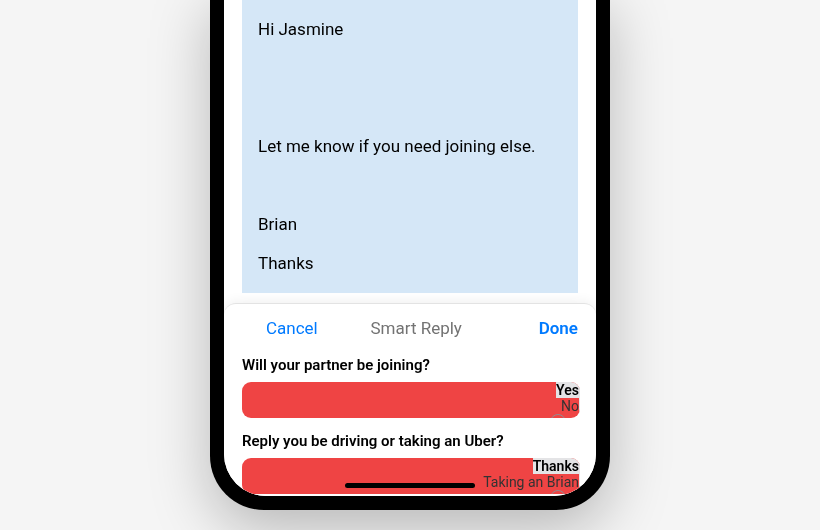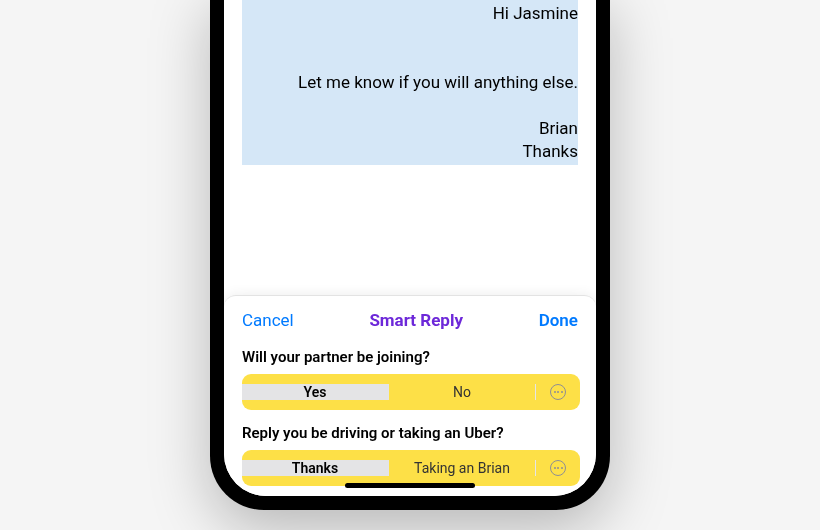--- a/index.html
+++ b/index.html
@@ -49,22 +49,21 @@
 
     .email-highlight {
       background: #d5e7f7;
       padding: 2px 0;
       font-size: 17px;
       line-height: 1.35;
       color: #000;
     }
 
     .email-highlight p {
-      margin: 0;
-      text-align: right;
+      margin: 16px;
     }
 
     .sheet {
       background: #fff;
       border-top: 1px solid #e3e3e3;
       border-radius: 12px 12px 0 0;
       padding: 0;
       box-shadow: 0 -2px 12px rgba(0,0,0,0.06);
     }
 
@@ -73,51 +72,53 @@
       justify-content: space-between;
       align-items: center;
       padding: 14px 18px;
     }
 
     .sheet-header .cancel,
     .sheet-header .done {
       color: #007aff;
       font-size: 17px;
       cursor: pointer;
+      margin-left: 24px;
     }
 
     .sheet-header .done {
       font-weight: 600;
       text-align: right;
     }
 
     .sheet-header .title {
       font-size: 17px;
-      font-weight: 700;
-      color: #6d28d9;
+      font-weight: 400;
+      color: #737373;
     }
 
     .question-block {
       padding: 4px 16px 10px 18px;
     }
 
     .question-label {
       font-size: 15px;
       font-weight: 600;
       color: #000;
       margin-bottom: 8px;
     }
 
     .option-row {
       display: flex;
-      align-items: center;
-      background: #fde047;
+      align-items: flex-end;
+      background: #ef4444;
       border-radius: 9px;
       height: 36px;
       overflow: hidden;
+      flex-direction: column;
     }
 
     .option-btn {
       flex: 1;
       display: flex;
       align-items: center;
       justify-content: center;
       font-size: 14px;
       color: #333;
       cursor: pointer;
@@ -171,21 +172,21 @@
 <body>
 
 <div class="phone-frame">
   <div class="phone-screen">
 
     <div class="email-body">
       <div class="email-highlight">
         <p>Hi Jasmine</p>
         <p>&nbsp;</p>
         <p>&nbsp;</p>
-        <p>Let me know if you will anything else.</p>
+        <p>Let me know if you need joining else.</p>
         <p>&nbsp;</p>
         <p>Brian</p>
         <p>Thanks</p>
       </div>
     </div>
 
     <div class="sheet">
       <div class="sheet-header">
         <div class="cancel">Cancel</div>
         <div class="title">Smart Reply</div>

